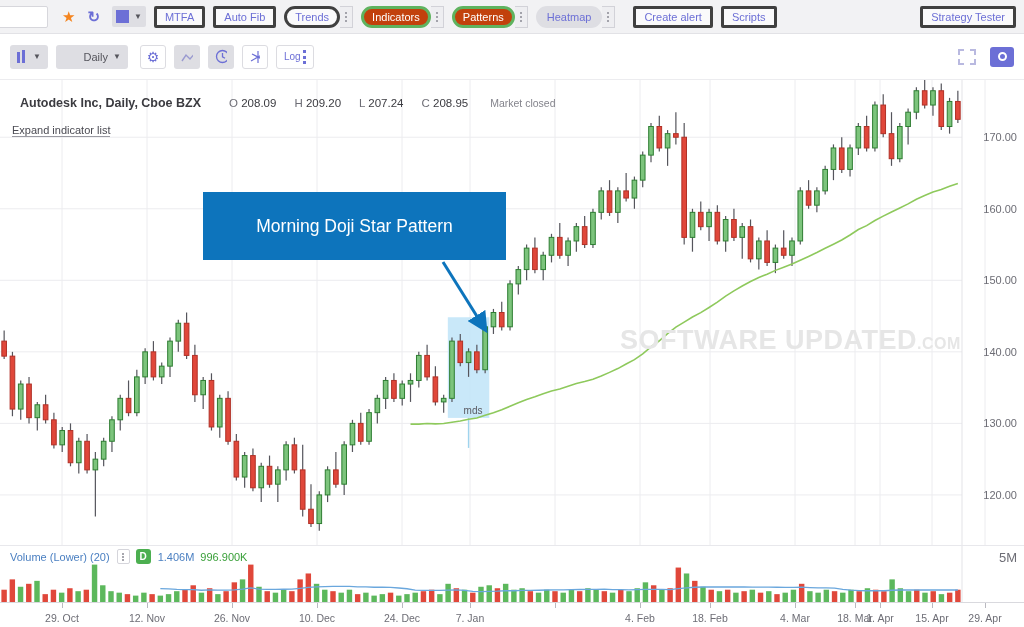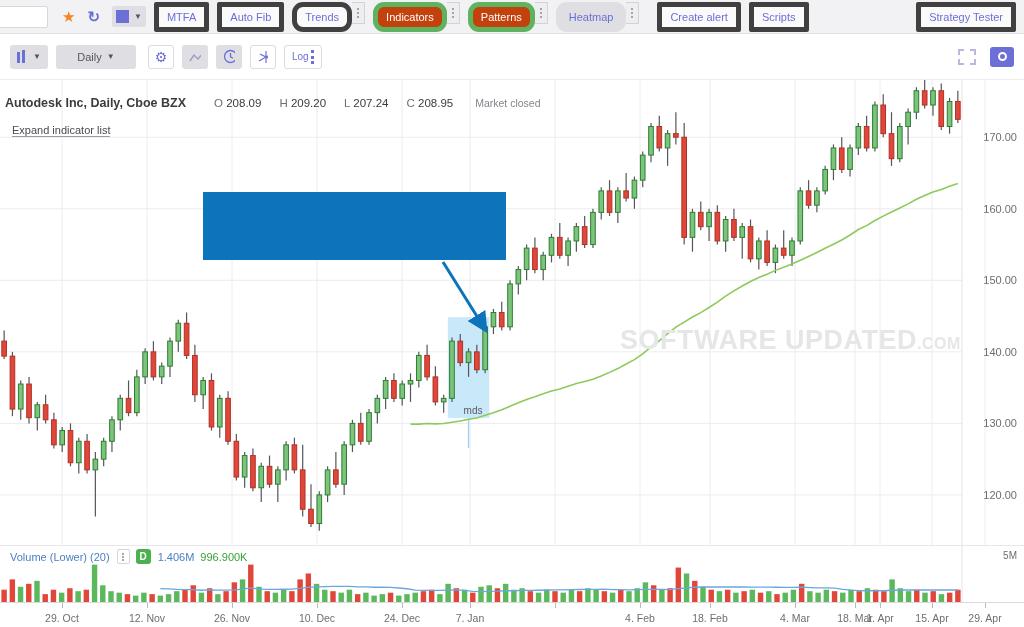--- a/index.html
+++ b/index.html
@@ -27,21 +27,21 @@
   .star { color:#f5851f; font-size:15px; margin-left:14px; }
   .refresh { color:#6c6fd6; font-size:15px; margin-left:12px; font-weight:bold;}
   .colorbox {
     margin-left:12px; height:21px; display:flex; align-items:center;
     background:#dedee3; border-radius:2px; padding:0 4px; cursor:pointer;
   }
   .swatch { width:13px; height:13px; background:#6c6fd6; }
   .caret { font-size:8px; color:#55555c; margin-left:5px; }
 
   .tbtn {
-    height:30px; border:5px solid #404040; background:#fafafb; border-radius:2px;
+    height:22px; border:3px solid #404040; background:#fafafb; border-radius:2px;
     font-size:11px; color:#6c6fd6; padding:0 8px; margin-left:8px;
     display:flex; align-items:center; cursor:pointer; white-space:nowrap;
   }
   .tbtn.active { background:#c2410c; border-color:#5fb35f; color:#fff; }
   .tbtn.shaded { background:#dedee3; border-color:#dedee3; }
   .tbtn.nomargin { margin-left:0;border-radius:11px; }
   .dots {
     width:13px; height:22px; background:#eeeef1; border:1px solid #d2d2d8;
     border-left:none; display:flex; align-items:center; justify-content:center;
     color:#8a8a93; font-size:9px; letter-spacing:0; cursor:pointer;
@@ -85,21 +85,21 @@
   .cam {
     width:24px; height:20px; background:#6c6fd6; border-radius:3px;
     display:flex; align-items:center; justify-content:center; cursor:pointer;
     margin-left:14px;
   }
   .cam .lens { width:9px; height:9px; border:2px solid #fff; border-radius:50%; }
 
   
   .inforow {
     position:absolute; left:0; top:88px; width:1024px; height:30px;
-    display:flex; align-items:center; padding-left:5px; font-size:12px;
+    display:flex; align-items:center; padding-left:20px; font-size:12px;
     z-index:6;
   }
   .sym-title { font-weight:bold; color:#3b3b40; font-size:12.5px; }
   .ohlc { margin-left:28px; color:#3b3b40; font-size:11.5px; }
   .ohlc .lbl { color:#6d6d75; }
   .ohlc + .ohlc { margin-left:18px; }
   .mkt { margin-left:22px; color:#84848c; font-size:10.5px; }
   .expand {
     position:absolute; left:12px; top:124px; font-size:11px; color:#4a4a52;
     border-bottom:1px solid #9a9aa2; cursor:pointer; z-index:6;
@@ -157,21 +157,21 @@
     justify-content:center; cursor:pointer; background:#fff;
   }
   .vdots b { width:2px; height:2px; background:#8a8a93; border-radius:50%; margin:0.5px 0;}
   .dbadge {
     margin-left:6px; width:15px; height:15px; background:#4caf50; color:#fff;
     border-radius:3px; font-size:10px; display:flex; align-items:center;
     justify-content:center; font-weight:bold; cursor:pointer;
   }
   .v1 { margin-left:7px; color:#4a7fc1; }
   .v2 { margin-left:6px; color:#3aa03a; }
-  .vol5m { position:absolute; right:7px; top:550px; font-size:10px; color:#6d6d75; z-index:6;}
+  .vol5m { position:absolute; right:7px; top:550px; font-size:13px; color:#6d6d75; z-index:6;}
 </style>
 </head>
 <body>
 <div id="app">
 
 <div class="toolbar1">
   <input class="sym-input" value="" style="">
   <span class="ticon star">★</span>
   <span class="ticon refresh">↻</span>
   <span class="colorbox">
@@ -227,21 +227,21 @@
 
 <div class="toolbar2">
   <div class="t2btn t2shade">
     <span class="candle-ico">
       <i style="height:11px"></i>
           <i style="height:13px"></i>
     </span>
     <span class="caret" style="margin-left:8px">▼</span>
   </div>
 
-  <div class="t2btn t2shade ml8" style="width:80px; justify-content:center">
+  <div class="t2btn t2shade ml8" style="width:72px; justify-content:flex-end">
     <span>Daily</span>
     <span class="caret">▼</span>
   </div>
 
   <div class="t2btn t2box t2icon ml12">
     <span class="gear">⚙</span>
   </div>
   <div class="t2btn t2shade t2icon ml8">
     <svg width="16" height="12">
           <polyline points="1,10 5,4 9,8 15,1" fill="none" stroke="#9a9ad0" stroke-width="1.4"></polyline>
@@ -557,20 +557,21 @@
       <div class="ylab" style="top: 280.308px;">150.00</div>
       <div class="ylab" style="top: 208.769px;">160.00</div>
       <div class="ylab" style="top: 137.231px;">170.00</div>
     </div>
 
 <div class="watermark">
   <span>SOFTWARE UPDATED</span><span class="dot">.COM</span>
 </div>
 
 <div class="callout">
+  <div>Morning Doji Star Pattern</div>
 </div>
 <svg style="position:absolute;left:0;top:0;width:1024px;height:627px;pointer-events:none;z-index:6">
   <defs>
     <marker id="ah" markerWidth="7" markerHeight="7" refX="1" refY="3.5" orient="auto">
       <polygon points="0,0 7,3.5 0,7" fill="#0d74bc"></polygon>
     </marker>
   </defs>
   <line x1="443" y1="262" x2="478" y2="318" stroke="#0d74bc" stroke-width="3" marker-end="url(#ah)"></line>
 </svg>
 <div class="mds-label">mds</div>

